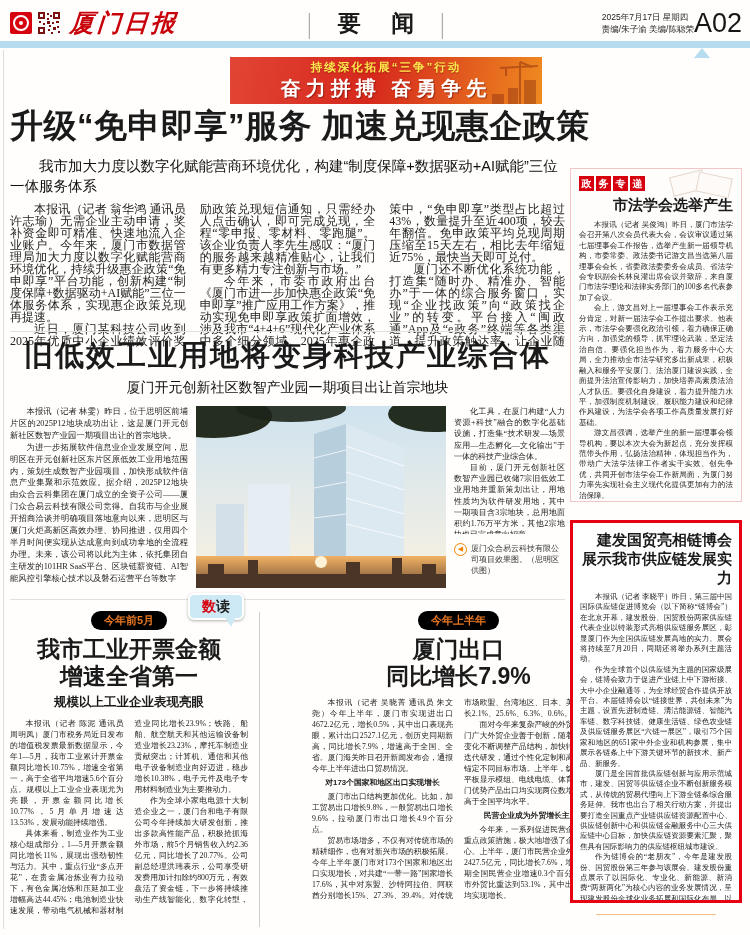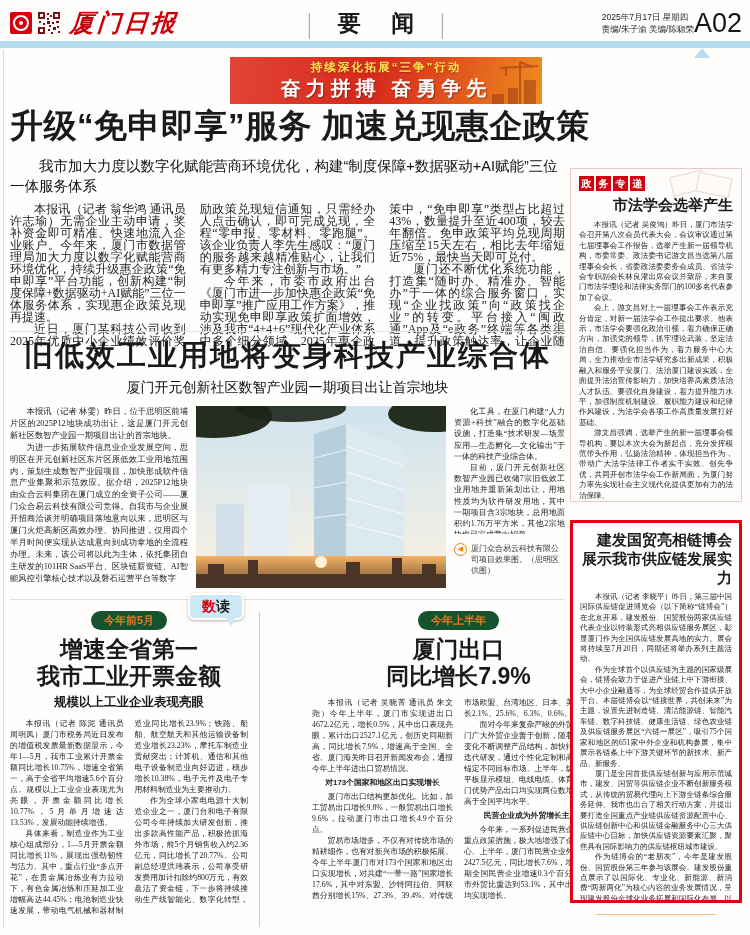--- a/index.html
+++ b/index.html
@@ -70,21 +70,21 @@
   .shudu { position:absolute; left:178px; top:-11px; width:56px; height:27px; background:#cde9f6;
            border:2px solid #fff; border-radius:6px; box-shadow:0 1px 3px rgba(0,0,0,.3);
            display:flex; align-items:center; justify-content:center; font-size:14px; font-weight:bold; z-index:3; }
   .shudu::after { content:""; position:absolute; left:36px; bottom:-9px;
                   border-left:4px solid transparent; border-right:7px solid transparent;
                   border-top:10px solid #cde9f6; transform:skewX(14deg); }
   .shudu-first { color:#d7000f; } .shudu-second { color:#222; }
   .b-art { position:absolute; top:0; text-align:center; }
   .b-art-left { left:0; width:238px; }
   .b-art-right { left:262px; width:293px;margin-left:40px; }
-  .pill { display:inline-block; margin-top:7px; padding:2px 13px; background:#14532d; color:#e87722;
+  .pill { display:inline-block; margin-top:7px; padding:2px 13px; background:#000000; color:#e87722;
           font-size:11px; font-weight:bold; border-radius:11px; }
   .b-headline { font-size:23px; font-weight:900; line-height:1.18; margin-top:6px; }
   .b-sub { font-size:12.5px; font-weight:bold; margin-top:4px; }
   .b-body { margin-top:7px; height:205px; column-count:2; column-gap:11px;
             font-size:7.8px; line-height:11px; text-align:justify; }
 
   
   .sidebar { position:absolute; left:570px; top:168px; width:172px; }
   .gov-box { position:relative; border:1px solid #f2c6c6; height:334px; padding:7px 8px; overflow:hidden; background:#fffdfc; }
   .gov-badge { position:relative; display:flex; gap:2px; height:18px; }
@@ -246,22 +246,22 @@
   <div class="bottom">
     <div class="bottom-divider"></div>
     <div class="shudu">
       <span class="shudu-first">数</span>
         <span class="shudu-second">读</span>
     </div>
 
     <div class="b-art b-art-left">
       <span class="pill">今年前5月</span>
       <div class="b-headline">
+        <div>我市工业开票金额</div>
         <div>增速全省第一</div>
-        <div>我市工业开票金额</div>
       </div>
       <div class="b-sub">规模以上工业企业表现亮眼</div>
       <div class="b-body bodytext">
           <div class="para">本报讯（记者 陈泥 通讯员 周明凤）厦门市税务局近日发布的增值税发票最新数据显示，今年1—5月，我市工业累计开票金额同比增长10.75%，增速全省第一，高于全省平均增速5.6个百分点。规模以上工业企业表现尤为亮眼，开票金额同比增长10.77%，5月单月增速达13.53%，发展动能持续增强。</div>
           <div class="para">具体来看，制造业作为工业核心组成部分，1—5月开票金额同比增长11%，展现出强劲韧性与活力。其中，重点行业“多点开花”，在贵金属冶炼业有力拉动下，有色金属冶炼和压延加工业增幅高达44.45%；电池制造业快速发展，带动电气机械和器材制造业同比增长23.9%；铁路、船舶、航空航天和其他运输设备制造业增长23.23%，摩托车制造业贡献突出；计算机、通信和其他电子设备制造业向好迈进，稳步增长10.38%，电子元件及电子专用材料制造业为主要推动力。</div>
           <div class="para">作为全球小家电电源十大制造企业之一，厦门台和电子有限公司今年持续加大研发创新，推出多款高性能产品，积极抢抓海外市场，前5个月销售收入约2.36亿元，同比增长了20.77%。公司副总经理洪玮表示，公司享受研发费用加计扣除约800万元，有效盘活了资金链，下一步将持续推动生产线智能化、数字化转型，预计年底前生产效率提升5%，下半年订单将同比增长6%。</div>
         </div>
     </div>
 
     <div class="b-art b-art-right">

